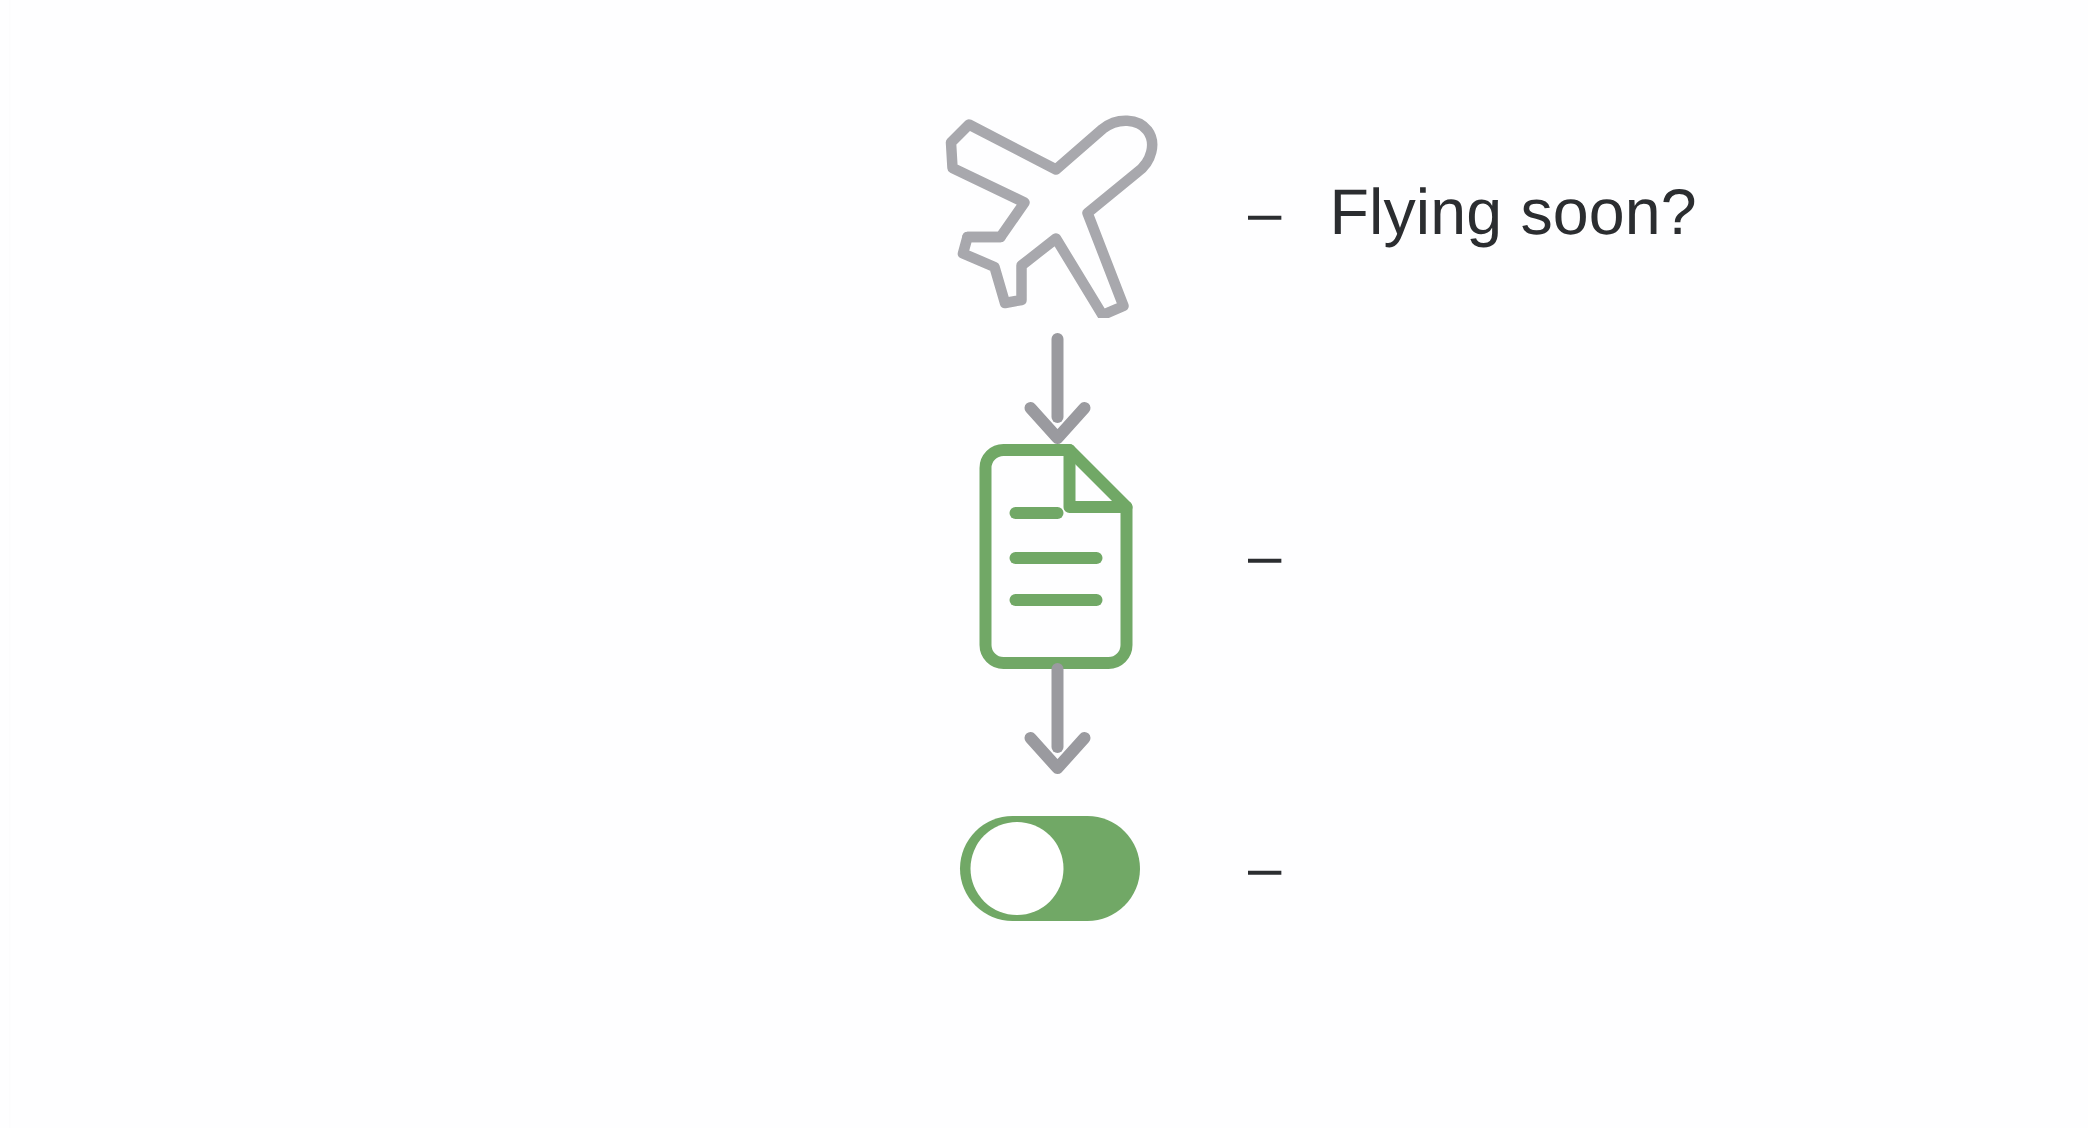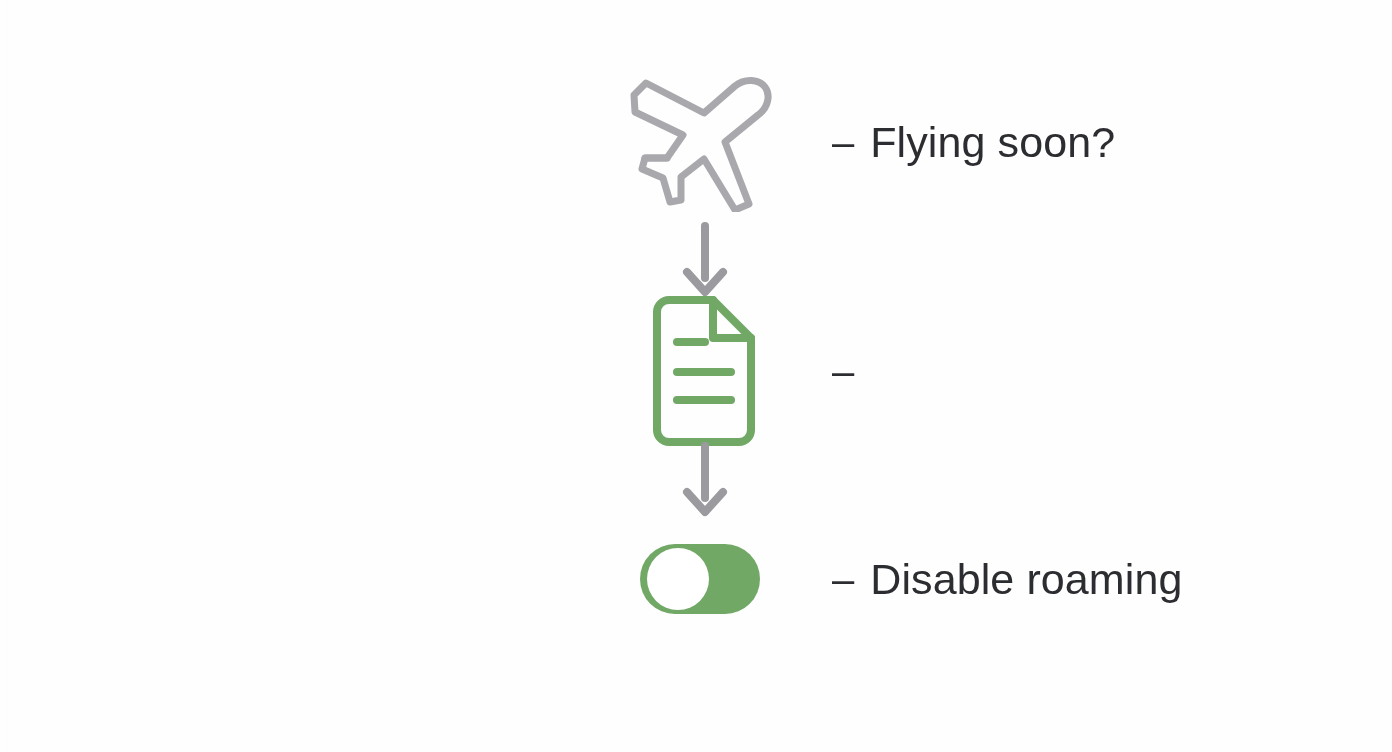--- a/index.html
+++ b/index.html
@@ -61,20 +61,21 @@
     margin-right: 16px;
     font-weight: 400;
   }
 
   .label-text {
     color: #2b2d30;
     font-size: 43px;
     line-height: 1;
     font-weight: 400;
     letter-spacing: 0.1px;
+    margin-left: 16px;
   }
 
   
   #step-flying   { left: 620px; top: 62px; }
   #step-plan     { left: 620px; top: 291px; }
   #step-roaming  { left: 620px; top: 499px; }
 
   .connector {
     position: absolute;
     left: 675px;
@@ -171,17 +172,16 @@
 
   <div class="step" id="step-roaming">
     <div class="icon-slot">
       <svg class="icon-svg" width="126" height="76" viewBox="0 0 126 76">
         <rect x="3" y="3" width="120" height="70" rx="35" ry="35" fill="#71a866"></rect>
         <circle cx="41" cy="38" r="31" fill="#ffffff"></circle>
       </svg>
     </div>
     <div class="label">
       <span class="label-dash">–</span>
-      <span class="label-text">Disable roaming</span>
     </div>
   </div>
 
 </div>
 
 </body></html>

